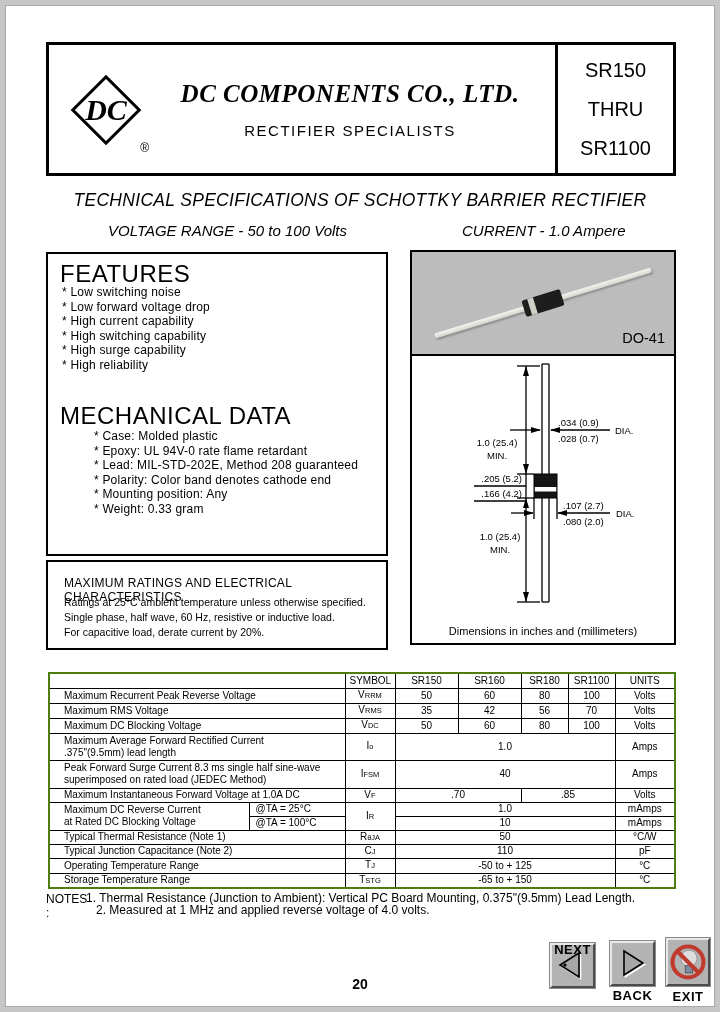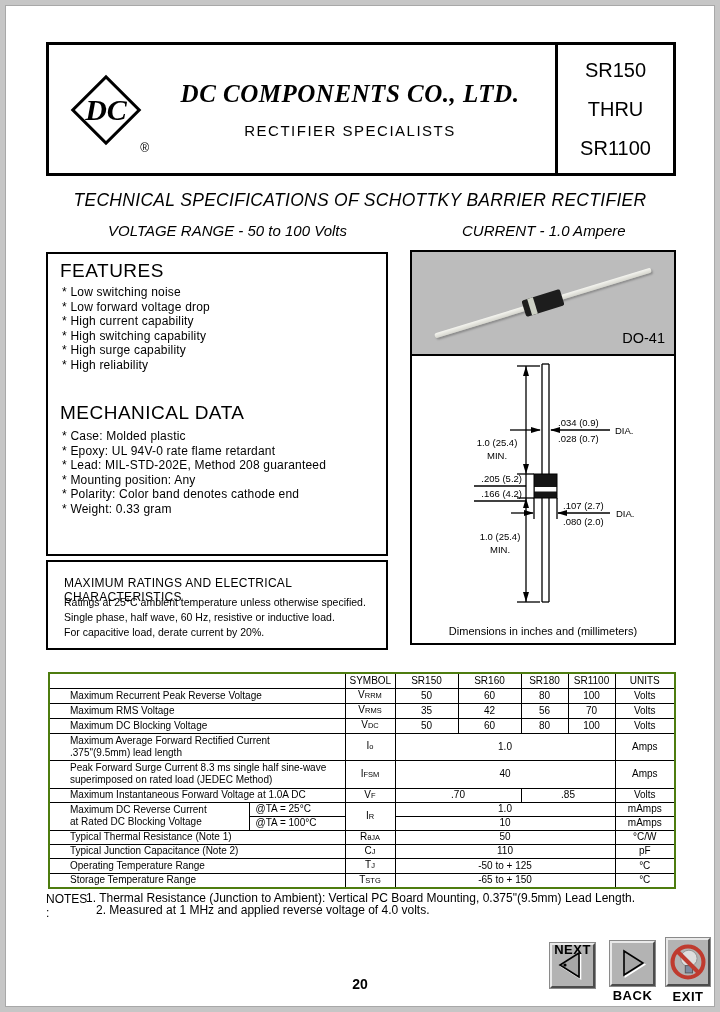--- a/index.html
+++ b/index.html
@@ -19,21 +19,21 @@
   .tagline { font-size:15px; letter-spacing:1.5px; margin-top:14px; }
   .hdr-right { width:118px; border-left:3px solid #000; display:flex; flex-direction:column; justify-content:center; align-items:center; row-gap:16px; font-size:20px; }
 
   
   .doc-title { position:absolute; left:0; top:190px; width:720px; text-align:center; font-style:italic; font-size:17.5px; letter-spacing:0.3px; }
   .sub-left  { position:absolute; left:108px; top:222px; font-style:italic; font-size:15px; }
   .sub-right { position:absolute; left:462px; top:222px; font-style:italic; font-size:15px; }
 
   
   .feat-box { position:absolute; left:46px; top:252px; width:342px; height:304px; border:2px solid #000; }
-  .sec-h { position:absolute; left:12px; font-size:19px; letter-spacing:0.5px; }
+  .sec-h { position:absolute; left:12px; font-size:24px; letter-spacing:0.5px; }
   .sec-list { position:absolute; left:14px; list-style:none; font-size:12px; line-height:14.6px; letter-spacing:0.2px; }
   .rate-box { position:absolute; left:46px; top:560px; width:342px; height:90px; border:2px solid #000; }
   .rate-h { position:absolute; left:16px; top:14px; font-size:12px; letter-spacing:0.3px; }
   .rate-lines { position:absolute; left:16px; top:33px; font-size:10.5px; line-height:15px; }
 
   
   .pkg-box { position:absolute; left:410px; top:250px; width:266px; height:395px; border:2px solid #000; }
   .pkg-photo { position:absolute; left:0; top:0; width:100%; height:104px; background:#bcbcbc; border-bottom:2px solid #000; overflow:hidden; }
   .diode-lead { position:absolute; left:50%; top:50%; width:226px; height:5px; transform:translate(-50%,-50%) rotate(-17deg);
                 background:linear-gradient(#f5f5f0,#d5d5cd); border-radius:2px; box-shadow:1px 2px 2px rgba(0,0,0,0.25); }
@@ -43,21 +43,21 @@
   .pkg-label { position:absolute; right:9px; top:78px; font-size:14.5px; }
   .pkg-svg { position:absolute; left:0; top:106px; width:266px; height:250px; }
   .pkg-svg .k { stroke:#000; stroke-width:1.3; fill:none; }
   .pkg-svg text { font-size:9.5px; fill:#000; }
   .pkg-caption { position:absolute; bottom:6px; width:100%; text-align:center; font-size:11px; }
 
   
   .spec-table { position:absolute; left:48px; top:672px; width:626px; border-collapse:collapse; table-layout:fixed;
                 border:2px solid #4d7c0f; font-size:10px; }
   .spec-table td { border:1px solid #000; padding:0 4px; text-align:center; vertical-align:middle; line-height:12px; }
-  .spec-table td.param { text-align:left; padding-left:20px; }
+  .spec-table td.param { text-align:left; padding-left:14px; }
   .spec-table td.cond { text-align:left; padding-left:6px;margin-top:28px; }
   .h15 { height:15px; } .h14 { height:14px; } .h27 { height:27px; } .h28 { height:28px; }
   .ss { font-size:7.5px; }
 
   
   .notes { position:absolute; left:46px; top:892px; font-size:12px; display:flex; }
   .notes-label { width:40px; }
   .notes-lines div { line-height:12px; }
   .note-2 { margin-left:10px; }
   .pagenum { position:absolute; left:340px; top:976px; width:40px; text-align:center; font-size:14px; font-weight:600; }
@@ -100,26 +100,26 @@
     <div class="sec-h" style="top:6px;">FEATURES</div>
     <ul class="sec-list" style="top:31px;">
       <li>* Low switching noise</li>
       <li>* Low forward voltage drop</li>
       <li>* High current capability</li>
       <li>* High switching capability</li>
       <li>* High surge capability</li>
       <li>* High reliability</li>
     </ul>
     <div class="sec-h" style="top:148px;">MECHANICAL DATA</div>
-    <ul class="sec-list" style="top:175px;">
+    <ul class="sec-list" style="top:175px;margin-left:32px;">
       <li>* Case: Molded plastic</li>
       <li>* Epoxy: UL 94V-0 rate flame retardant</li>
       <li>* Lead: MIL-STD-202E, Method 208 guaranteed</li>
+      <li>* Polarity: Color band denotes cathode end</li>
       <li>* Mounting position: Any</li>
-      <li>* Polarity: Color band denotes cathode end</li>
       <li>* Weight: 0.33 gram</li>
     </ul>
   </div>
 
   <div class="rate-box">
     <div class="rate-h">MAXIMUM RATINGS AND ELECTRICAL CHARACTERISTICS</div>
     <div class="rate-lines">
       <div>Ratings at 25°C ambient temperature unless otherwise specified.</div>
       <div>Single phase, half wave, 60 Hz, resistive or inductive load.</div>
       <div>For capacitive load, derate current by 20%.</div>

